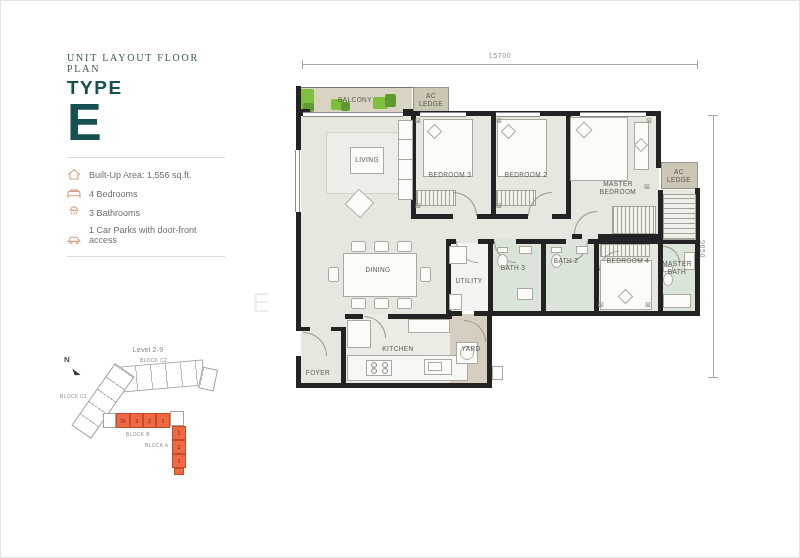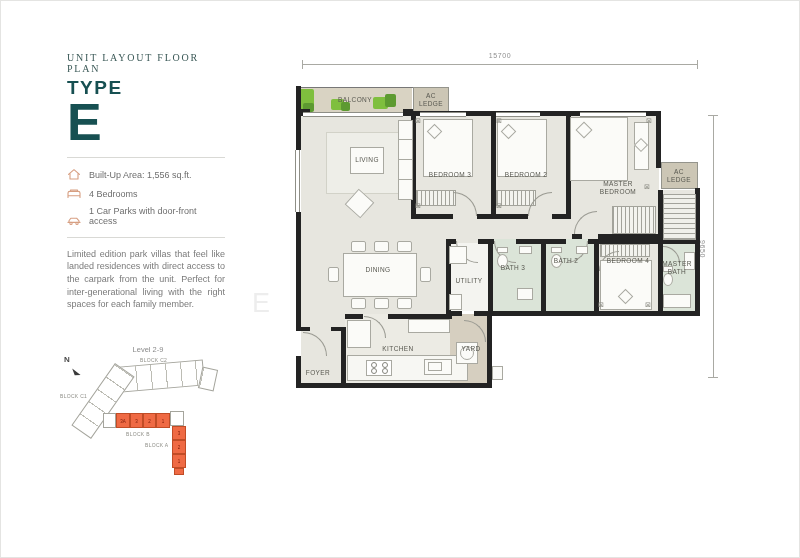--- a/index.html
+++ b/index.html
@@ -78,30 +78,37 @@
         <span class="fic">
           <svg width="14" height="12" viewBox="0 0 14 12" fill="none" stroke="#d79f82" stroke-width="1.1" stroke-linecap="round" stroke-linejoin="round">
               <path d="M1 10.5V8m12 2.5V8M1 8.7h12M1 8V6c0-1 .8-1.6 1.8-1.6h8.4c1 0 1.8.6 1.8 1.6v2M3.5 4.4V3h7v1.4"></path>
             </svg>
         </span>
         <span>4 Bedrooms</span>
       </li>
       <li>
         <span class="fic">
           <svg width="14" height="12" viewBox="0 0 14 12" fill="none" stroke="#d79f82" stroke-width="1.1" stroke-linecap="round" stroke-linejoin="round">
+              <path d="M3.6 4.4a3.4 3.4 0 0 1 6.8 0M3.6 4.4h6.8M7 1V.6M4.8 6.4l-.4 1.2M7 6.6v1.6M9.2 6.4l.4 1.2"></path>
+            </svg>
+        </span>
+        <span>3 Bathrooms</span>
+      </li>
+      <li>
+        <span class="fic">
+          <svg width="14" height="12" viewBox="0 0 14 12" fill="none" stroke="#d79f82" stroke-width="1.1" stroke-linecap="round" stroke-linejoin="round">
               <path d="M1 8.4h12M2 8.4V6.8l1.8-2.6h5.8L12 6.8v1.6"></path>
               <circle cx="4" cy="9.4" r="1.1"></circle>
               <circle cx="10" cy="9.4" r="1.1"></circle>
             </svg>
         </span>
         <span>1 Car Parks with door-front access</span>
       </li>
     </ul>
     <div class="rule"></div>
-    <p class="desc">Limited edition park villas that feel like landed residences with direct access to the carpark from the unit. Perfect for inter-generational living with the right spaces for each family member.</p>
   </aside>
 
   <div class="minimap">
     <div class="mm-title">Level 2-9</div>
     <div class="nlabel" style="left:24px;top:13px;">N</div>
     <span class="abs" style="left:30px;top:22px;transform:rotate(18deg);">
       <svg width="12" height="10" viewBox="0 0 12 10">
           <polygon points="1,2 11,5.5 5.5,7.5" fill="#3a3a3a"></polygon>
         </svg>
     </span>

